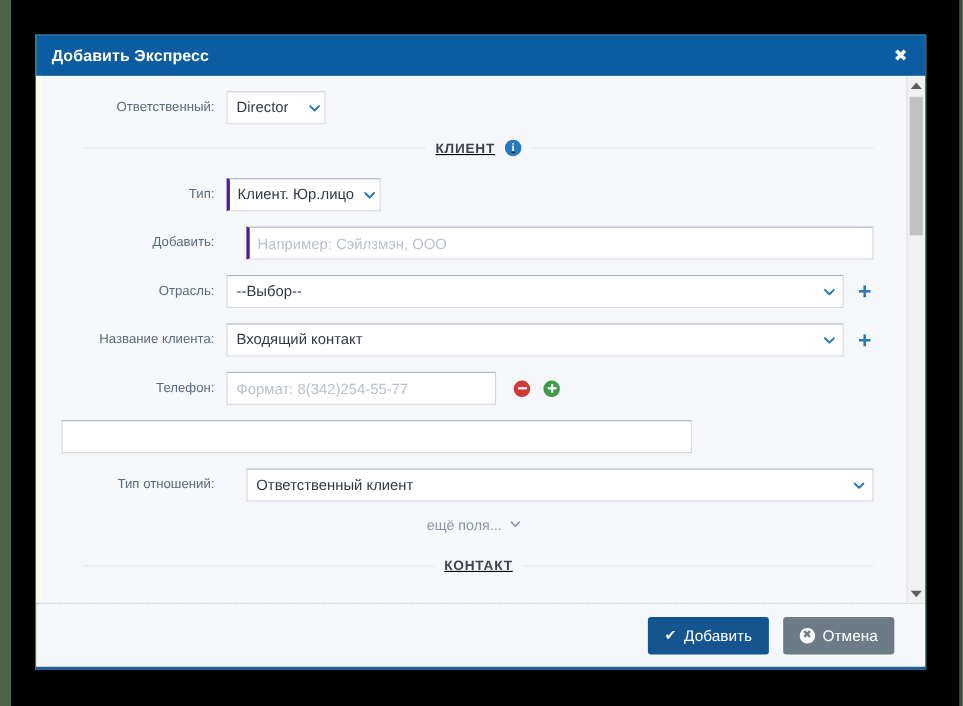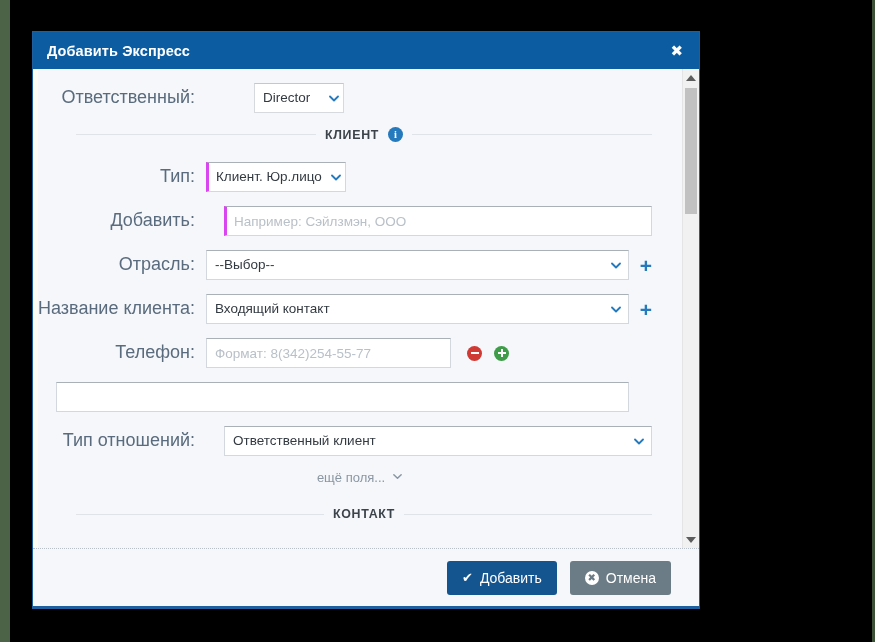--- a/index.html
+++ b/index.html
@@ -25,21 +25,21 @@
     right: 0; top: 0;
     width: 3px; height: 642px;
     background: #3d5139;
   }
 
   
   .modal {
     position: absolute;
     left: 32px;
     top: 31px;
-    width: 668px;
+    width: 810px;
     height: 578px;
     background: #bef264;
     border: 1px solid #1f5fa0;
     border-bottom-width: 3px;
     box-sizing: border-box;
     display: flex;
     flex-direction: column;
     box-shadow: 0 0 0 1px rgba(0,0,0,.25);
   }
   .modal-header {
@@ -93,21 +93,21 @@
     margin-bottom: 14px;
     min-height: 30px;
   }
   .row .lbl {
     width: 168px;
     flex: 0 0 168px;
     text-align: right;
     padding-right: 11px;
     box-sizing: border-box;
     color: #5a6b7d;
-    font-size: 18px;
+    font-size: 12px;
     line-height: 29px;
     white-space: nowrap;
   }
   .ctl {
     flex: 1 1 auto;
     display: flex;
     align-items: center;
     min-width: 0;
   }
 
@@ -119,21 +119,21 @@
     border-top-color: #a9b0b8;
     background: #ffffff;
     font-family: "Liberation Sans", "DejaVu Sans", sans-serif;
     font-size: 13.5px;
     color: #333a42;
     padding: 0 8px;
     line-height: 28px;
     outline: none;
   }
   .txt::placeholder { color: #b9c0c8; }
-  .txt.req, .sel.req { border-left: 3px solid #d946ef; padding-left: 7px; }
+  .txt.req, .sel.req { border-left: 3px solid #4c1d95; padding-left: 7px; }
 
   .sel {
     position: relative;
     display: flex;
     align-items: center;
     cursor: pointer;
     padding-right: 13px;
     white-space: nowrap;
   }
   .sel .sel-val { overflow: hidden; text-overflow: ellipsis; }
@@ -143,21 +143,21 @@
     top: 50%;
     transform: translateY(-50%);
     width: 9px; height: 9px;
     pointer-events: none;
   }
   .chev svg { display: block; }
 
   .w-full { width: 573px; margin-left: 18px; }
   .w-plus { width: 573px; }
   .w-type { width: 140px; }
-  .w-resp { width: 90px; margin-left: 48px; }
+  .w-resp { width: 90px; }
   .w-phone { width: 245px; }
 
   .sel.compact { padding-right: 18px; }
   .sel.compact .chev { right: 5px; }
 
   .plus-btn {
     margin-left: 11px;
     color: #2579bd;
     font-size: 21px;
     font-weight: bold;
@@ -172,20 +172,21 @@
   
   .sel.plain { border-color: #d6dadf; border-top-color: #c3c8ce; }
 
   
   .section {
     display: flex;
     align-items: center;
     margin: 4px 0 20px 0;
     padding-left: 38px;
     padding-right: 0;
+    text-decoration: underline;
   }
   .section .line { flex: 1 1 auto; height: 1px; background: #e0e3e8; }
   .section .sec-title {
     font-size: 12.4px;
     font-weight: bold;
     color: #3c434b;
     letter-spacing: .7px;
     padding: 0 9px;
     white-space: nowrap;
   }

